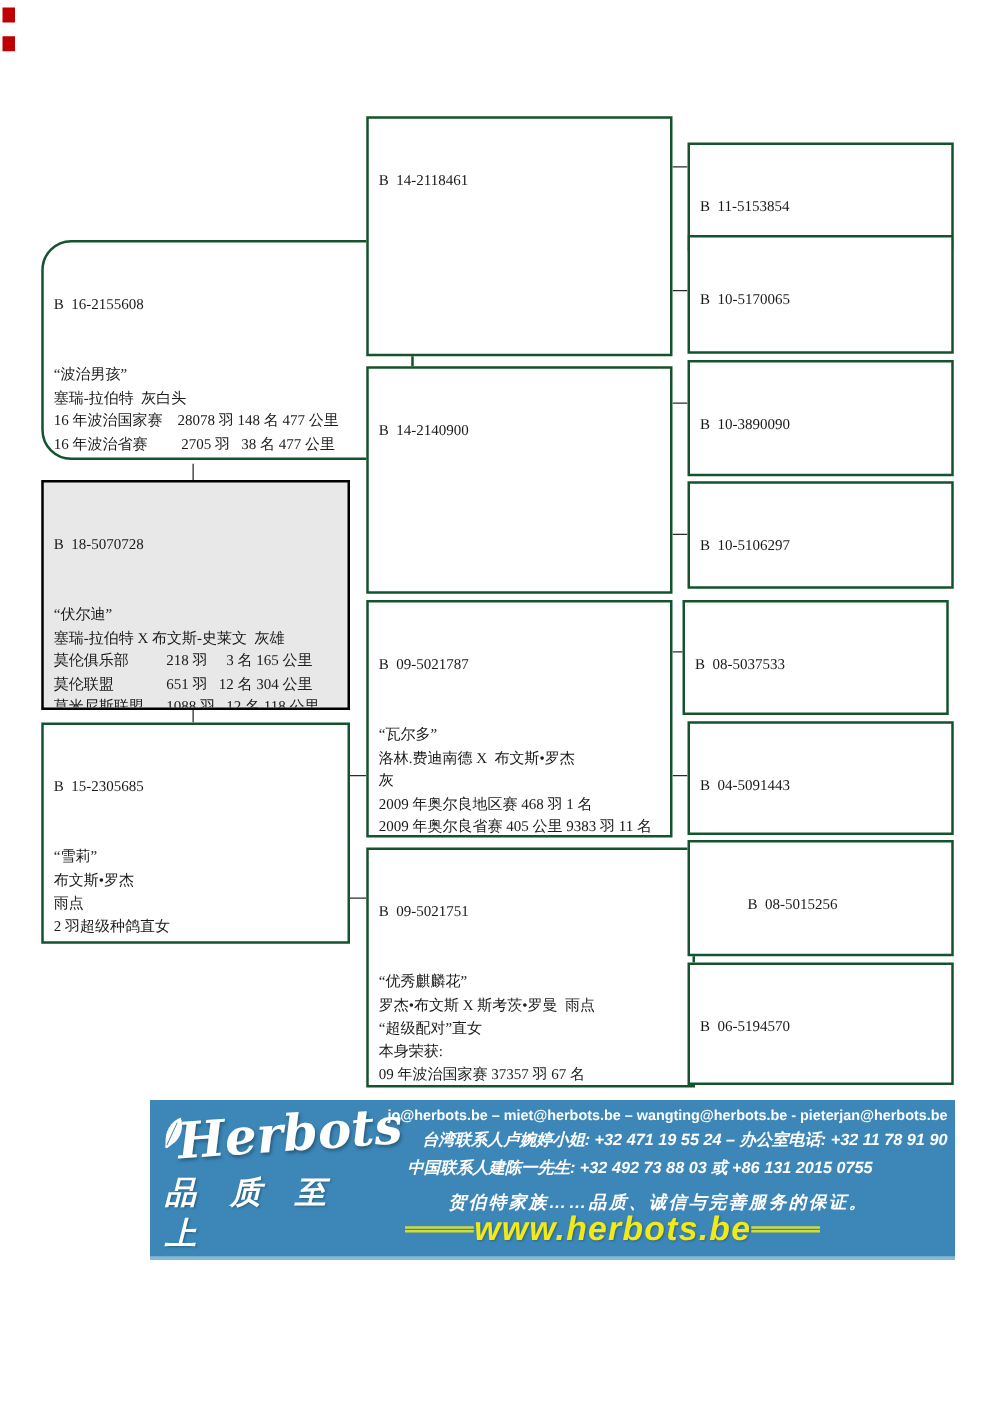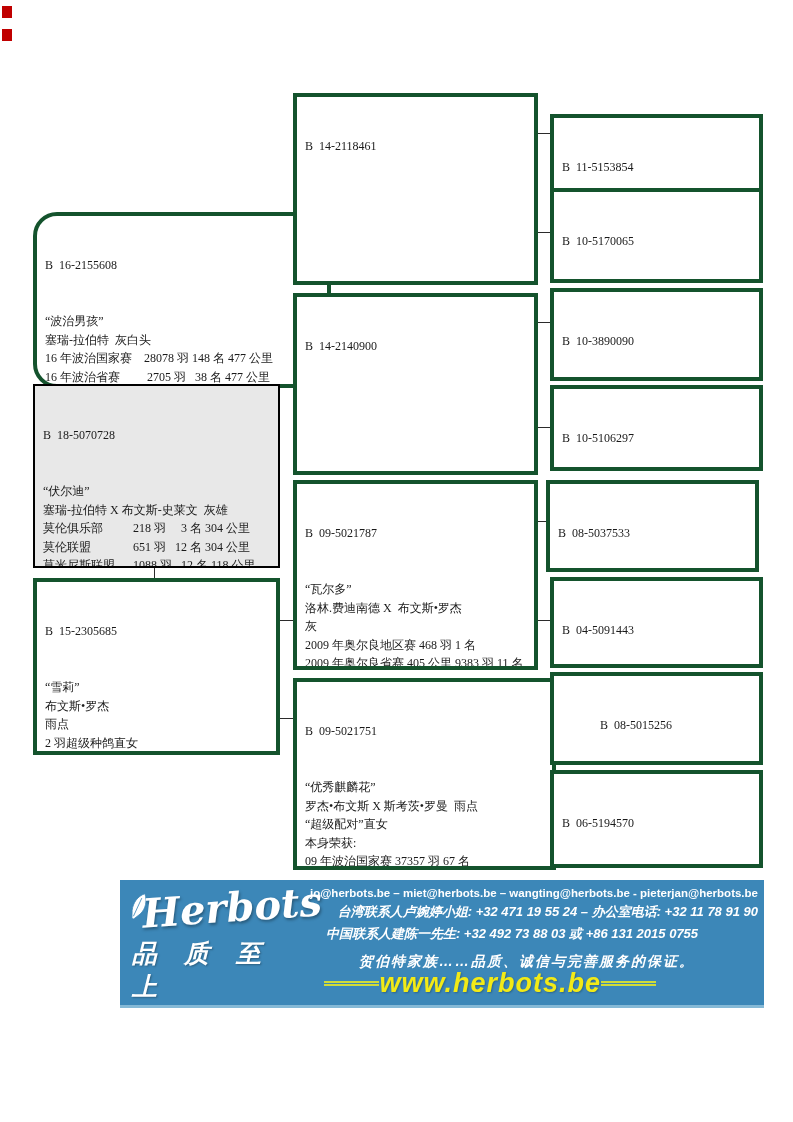--- a/index.html
+++ b/index.html
@@ -1,19 +1,19 @@
 <!DOCTYPE html>
 <html><head>
 <meta charset="utf-8">
 <style>
   html,body{margin:0;padding:0;background:#ffffff;}
   .page{position:relative;width:793px;height:1122px;background:#ffffff;overflow:hidden;
         font-family:"Liberation Serif","DejaVu Serif",serif;color:#1a1a1a;}
   .marker{position:absolute;background:#c00000;}
-  .box{position:absolute;border:4px solid #14532d;background:#ffffff;box-sizing:border-box;
+  .box{position:absolute;border:2px solid #14532d;background:#ffffff;box-sizing:border-box;
        padding:3px 0 0 8px;font-size:12px;line-height:18.6px;white-space:pre;overflow:hidden;}
   .box.subject{background:#e8e8e8;border:2px solid #000000;}
   .ring{white-space:pre;}
   .bline{white-space:pre;}
   .vl{position:absolute;width:1px;background:#2b2b2b;}
   .hl{position:absolute;height:1px;background:#2b2b2b;}
   .footer{position:absolute;left:120px;top:880px;width:644px;height:128px;background:#3c87b8;
           border-bottom:3px solid #85b9d6;box-sizing:border-box;
           font-family:"Liberation Sans","DejaVu Sans",sans-serif;color:#ffffff;overflow:hidden;}
   .logo{position:absolute;left:8px;top:4px;width:180px;}
@@ -51,28 +51,28 @@
   <div class="hl" style="left:280px;top:718px;width:13px;"></div>
   <div class="hl" style="left:538px;top:133px;width:12px;"></div>
   <div class="hl" style="left:538px;top:232px;width:12px;"></div>
   <div class="hl" style="left:538px;top:322px;width:12px;"></div>
   <div class="hl" style="left:538px;top:427px;width:12px;"></div>
   <div class="hl" style="left:538px;top:521px;width:12px;"></div>
   <div class="hl" style="left:538px;top:620px;width:12px;"></div>
   <div class="hl" style="left:538px;top:717px;width:12px;"></div>
   <div class="hl" style="left:538px;top:815px;width:12px;"></div>
 
-  <div class="box" style="left:33px;top:212px;width:298px;height:176px;border-radius:24px;">
+  <div class="box" style="left:33px;top:192px;width:298px;height:176px;border-radius:24px;">
     <div class="ring">B  16-2155608</div>
     <div><div class="bline">“波治男孩”</div><div class="bline">塞瑞-拉伯特  灰白头</div><div class="bline">16 年波治国家赛    28078 羽 148 名 477 公里</div><div class="bline">16 年波治省赛         2705 羽   38 名 477 公里</div><div class="bline">16 年波治半国家赛  7858 羽 105 名 477 公里</div></div>
   </div>
 
   <div class="box subject" style="left:33px;top:384px;width:247px;height:184px;">
     <div class="ring">B  18-5070728</div>
-    <div><div class="bline">“伏尔迪”</div><div class="bline">塞瑞-拉伯特 X 布文斯-史莱文  灰雄</div><div class="bline">莫伦俱乐部          218 羽     3 名 304 公里</div><div class="bline">莫伦联盟              651 羽   12 名 304 公里</div><div class="bline">莫米尼斯联盟      1088 羽   12 名 118 公里</div></div>
+    <div><div class="bline">“伏尔迪”</div><div class="bline">塞瑞-拉伯特 X 布文斯-史莱文  灰雄</div><div class="bline">莫伦俱乐部          218 羽     3 名 165 公里</div><div class="bline">莫伦联盟              651 羽   12 名 304 公里</div><div class="bline">莫米尼斯联盟      1088 羽   12 名 118 公里</div></div>
   </div>
 
   <div class="box" style="left:33px;top:578px;width:247px;height:177px;">
     <div class="ring">B  15-2305685</div>
     <div><div class="bline">“雪莉”</div><div class="bline">布文斯•罗杰</div><div class="bline">雨点</div><div class="bline">2 羽超级种鸽直女</div></div>
   </div>
 
   <div class="box" style="left:293px;top:93px;width:245px;height:192px;">
     <div class="ring">B  14-2118461</div>
     <div></div>

